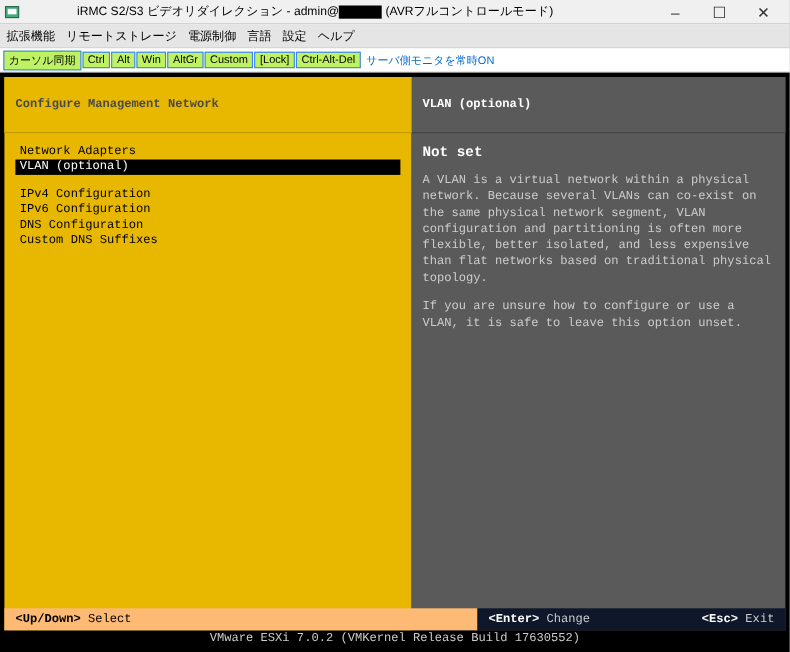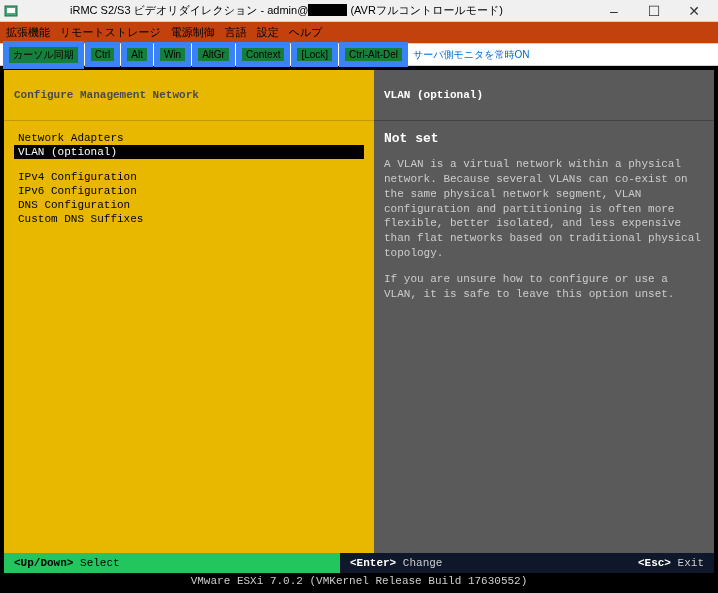--- a/index.html
+++ b/index.html
@@ -39,43 +39,43 @@
       width: 40px;
       height: 22px;
       display: flex;
       align-items: center;
       justify-content: center;
       font-size: 14px;
       color: #333;
     }
     .menubar {
       height: 22px;
-      background: #c2410c;
+      background: #e5e5e5;
       border-bottom: 1px solid #d0d0d0;
       display: flex;
       align-items: center;
       padding: 0 6px;
       gap: 10px;
       font-size: 11px;
     }
     .menu-item { color: #000; cursor: pointer; }
     .toolbar {
       height: 22px;
       background: #fff;
       border-bottom: 1px solid #d0d0d0;
       display: flex;
       align-items: center;
       padding: 0 3px;
       gap: 1px;
       font-size: 10px;
     }
     .tool-btn {
-      border: 6px solid #3b82f6;
+      border: 1px solid #3b82f6;
       padding: 1px 4px;
-      background: #15803d;
+      background: #bef264;
       cursor: pointer;
       font-size: 10px;
     }
     .tool-text {
       color: #0066cc;
       margin-left: 4px;
       font-size: 10px;
     }
     .console-wrapper {
       background: #000;
@@ -144,22 +144,22 @@
       line-height: 1.35;
       font-size: 11px;
       margin-bottom: 11px;
     }
     .footer-hints {
       display: flex;
       font-family: "Courier New", monospace;
       font-size: 11px;
     }
     .footer-left {
-      width: 336px;
-      background: #22c55e;
+      width: 430px;
+      background: #fdba74;
       color: #000;
       padding: 4px 10px;
     }
     .footer-right {
       flex: 1;
       background: #0f172a;
       color: #ccc;
       padding: 4px 10px;
       display: flex;
       justify-content: space-between;
@@ -206,21 +206,21 @@
   <span class="menu-item">設定</span>
   <span class="menu-item">ヘルプ</span>
 </div>
 
 <div class="toolbar">
   <span class="tool-btn">カーソル同期</span>
   <span class="tool-btn">Ctrl</span>
   <span class="tool-btn">Alt</span>
   <span class="tool-btn">Win</span>
   <span class="tool-btn">AltGr</span>
-  <span class="tool-btn">Context</span>
+  <span class="tool-btn">Custom</span>
   <span class="tool-btn">[Lock]</span>
   <span class="tool-btn">Ctrl-Alt-Del</span>
   <span class="tool-text">サーバ側モニタを常時ON</span>
 </div>
 
 <div class="console-wrapper">
   <div class="console">
     <div class="left-panel">
       <div class="panel-header">Configure Management Network</div>
       <div class="panel-body">

